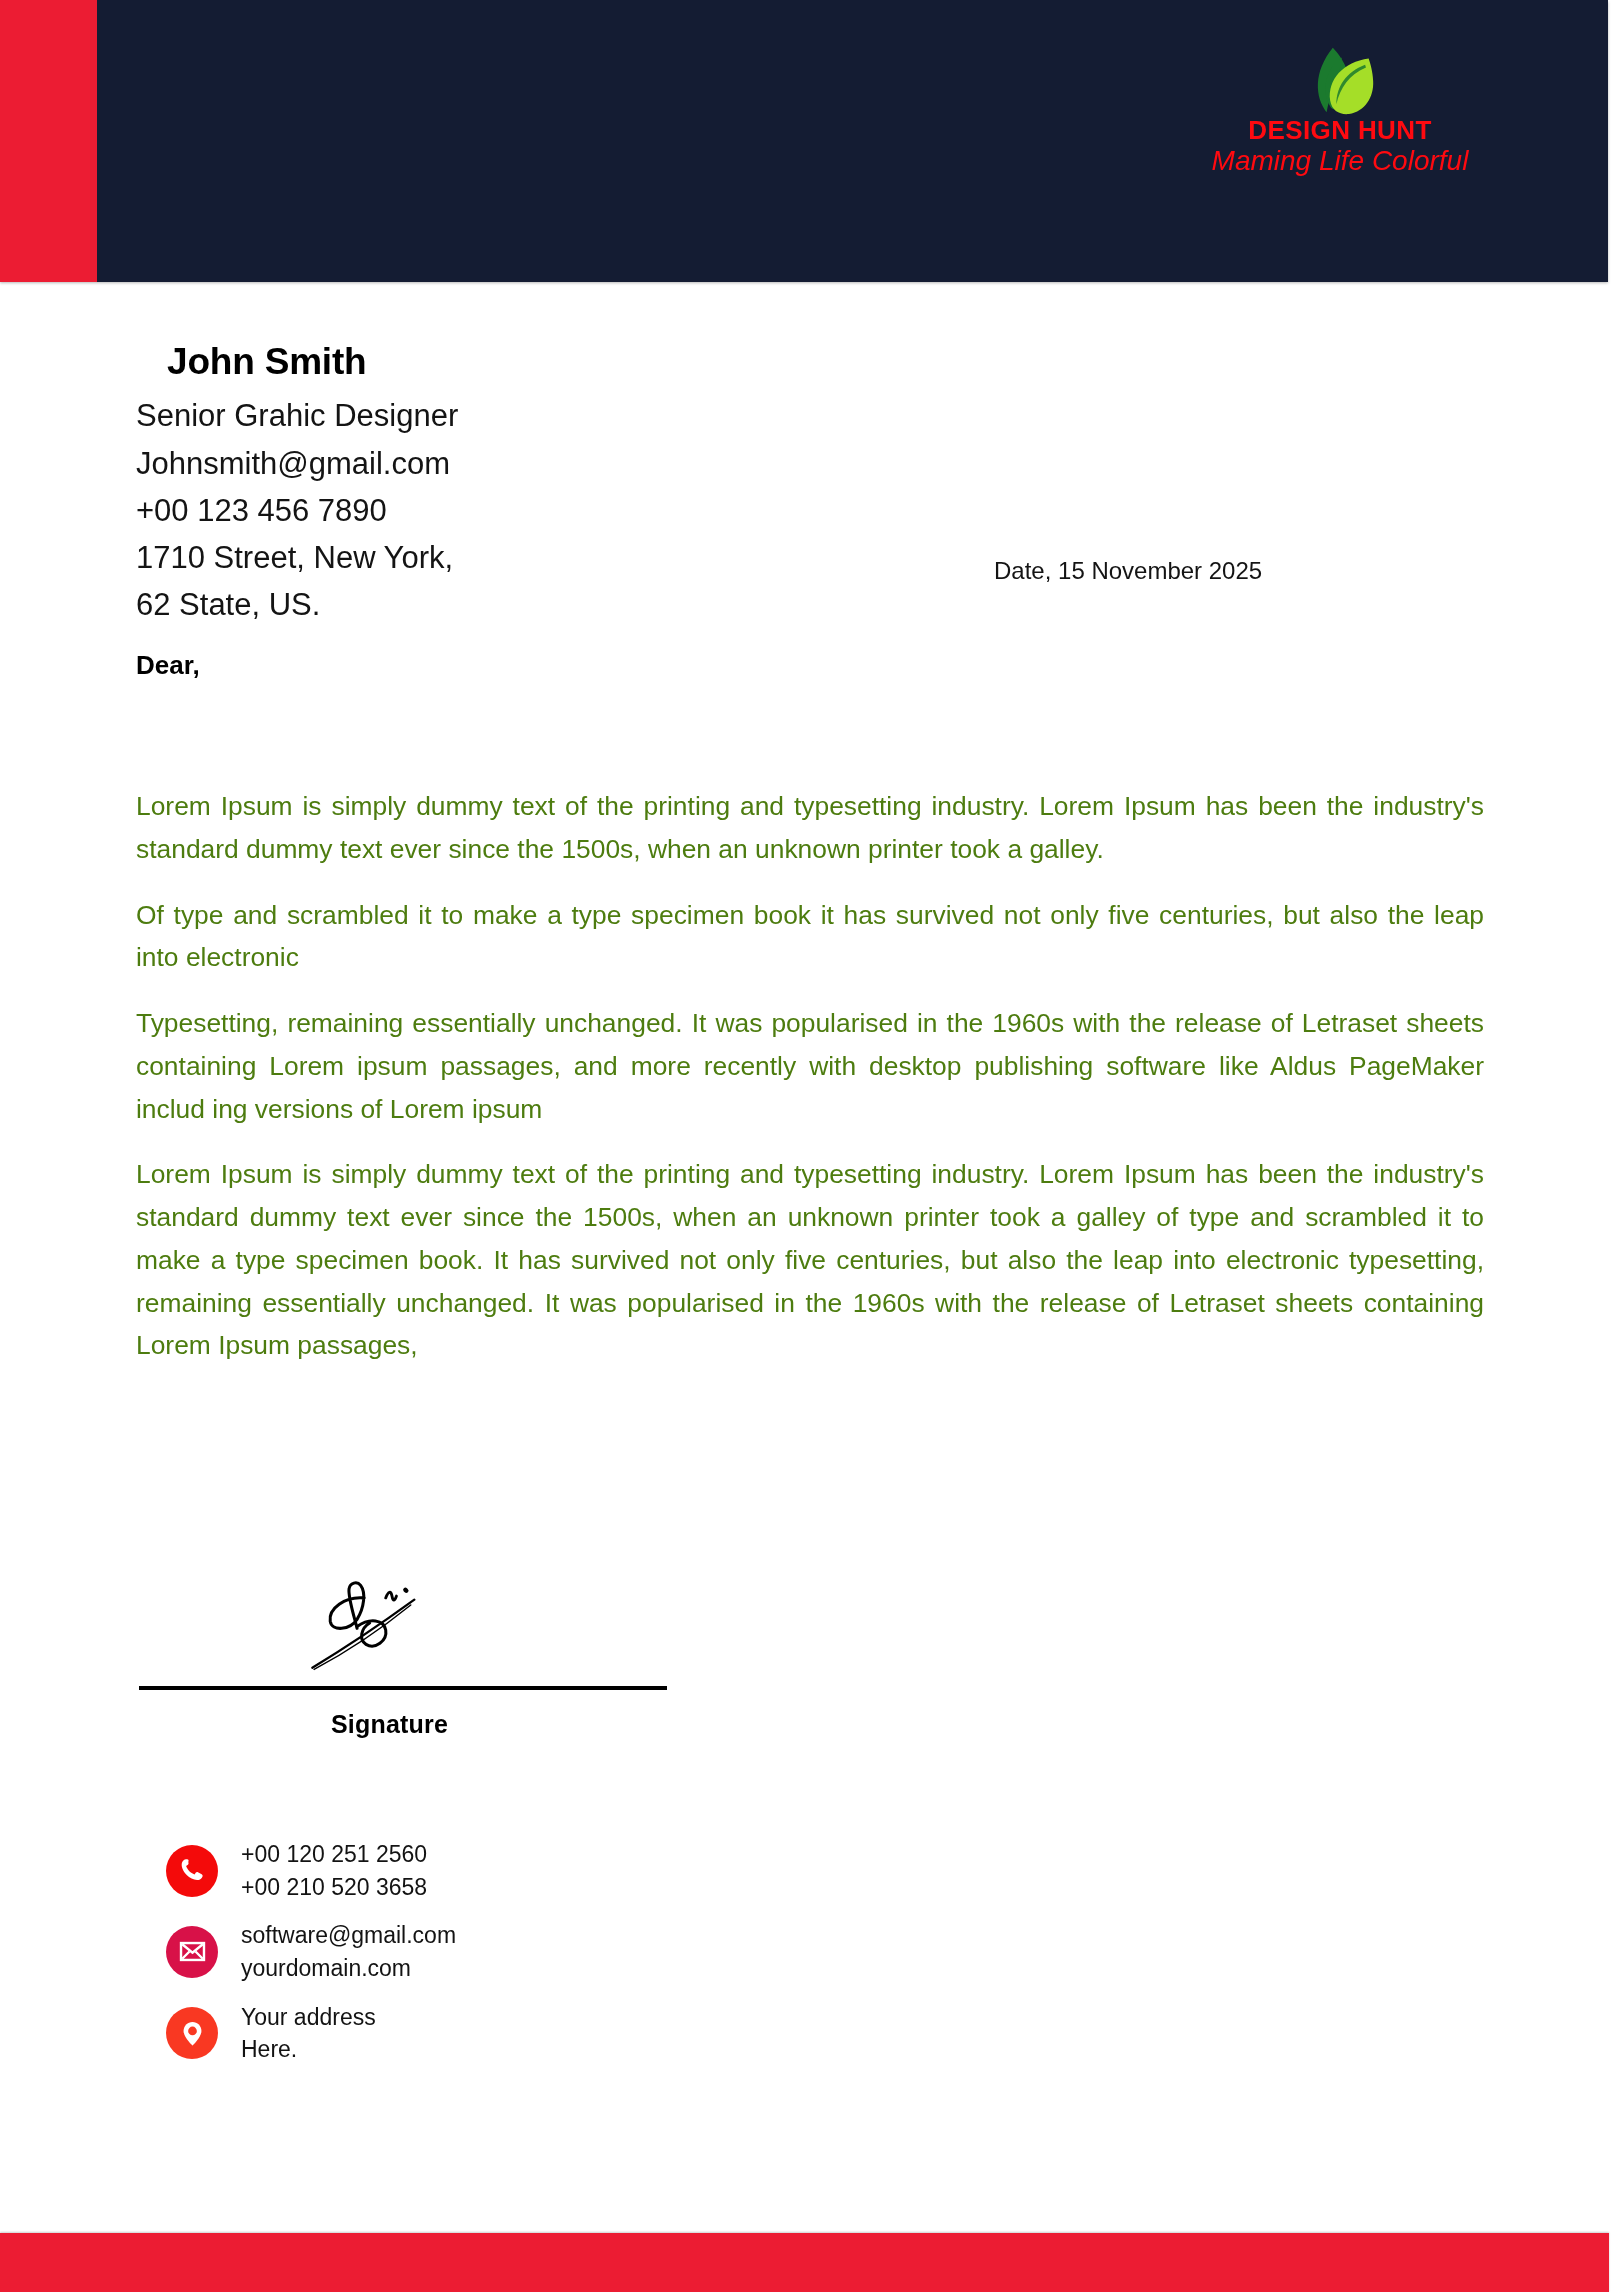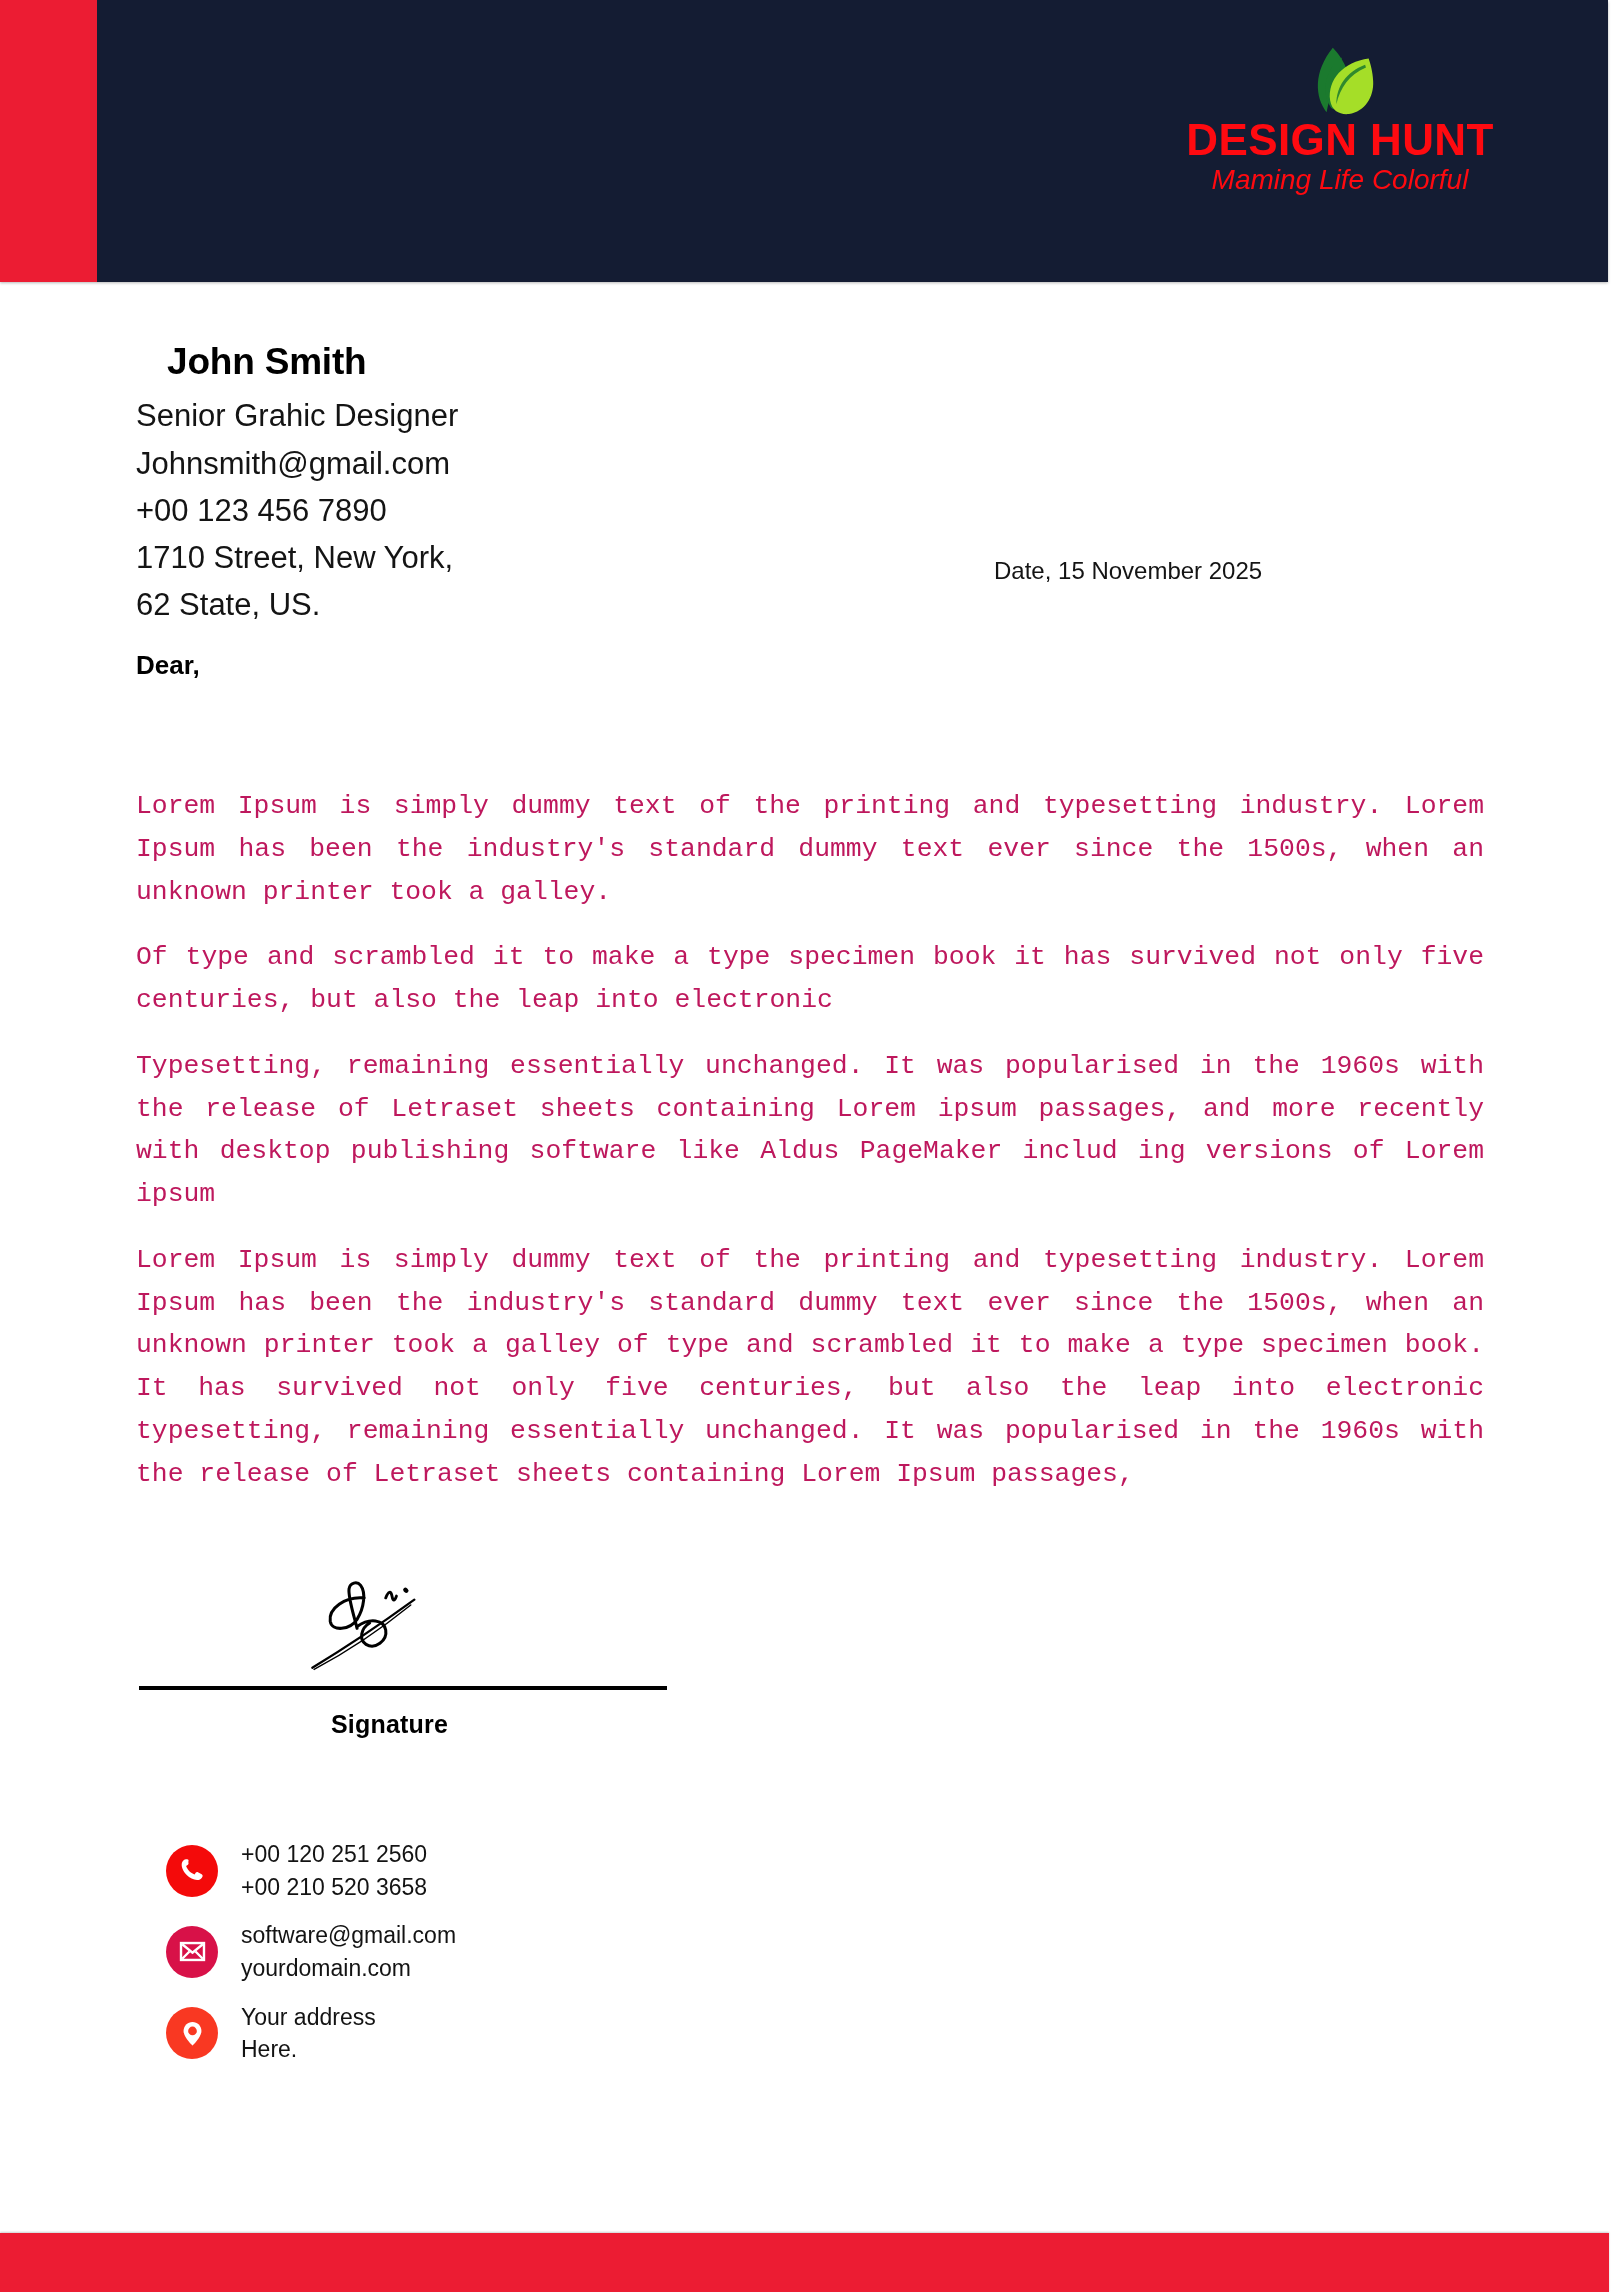--- a/index.html
+++ b/index.html
@@ -52,21 +52,21 @@
   }
   .leaf-wrap {
     height: 70px;
     display: flex;
     align-items: flex-end;
     justify-content: center;
     margin-bottom: 1.8px;
   }
   .logo-title {
     color: #FF0A10;
-    font-size: 44px;
+    font-size: 26px;
     font-weight: bold;
     letter-spacing: 0.4px;
     line-height: 1.05;
     font-family: "Liberation Sans", sans-serif;
   }
   .logo-tagline {
     color: #FF0A10;
     font-size: 28px;
     font-style: italic;
     line-height: 1.15;
@@ -115,23 +115,22 @@
   .body-block {
     position: absolute;
     left: 136px;
     top: 785px;
     width: 1348px;
   }
   .body-par {
     font-size: 26.4px;
     line-height: 1.62;
     text-align: justify;
-    color: #be185d;
+    color: #4d7c0f;
     margin: 0 0 23px 0;
-    font-family: Liberation Mono, monospace;
   }
   .body-par:last-child { margin-bottom: 0; }
 
   
   .signature-block {
     position: absolute;
     left: 139px;
     top: 1578px;
     width: 528px;
   }

